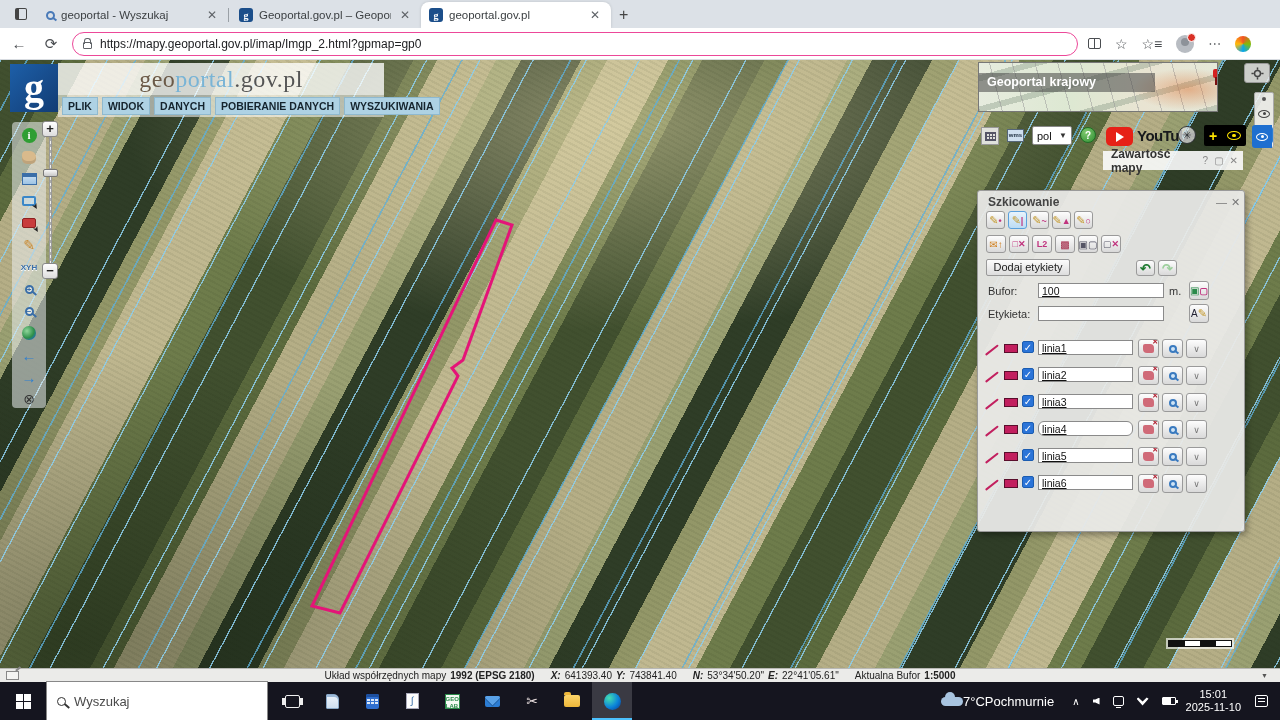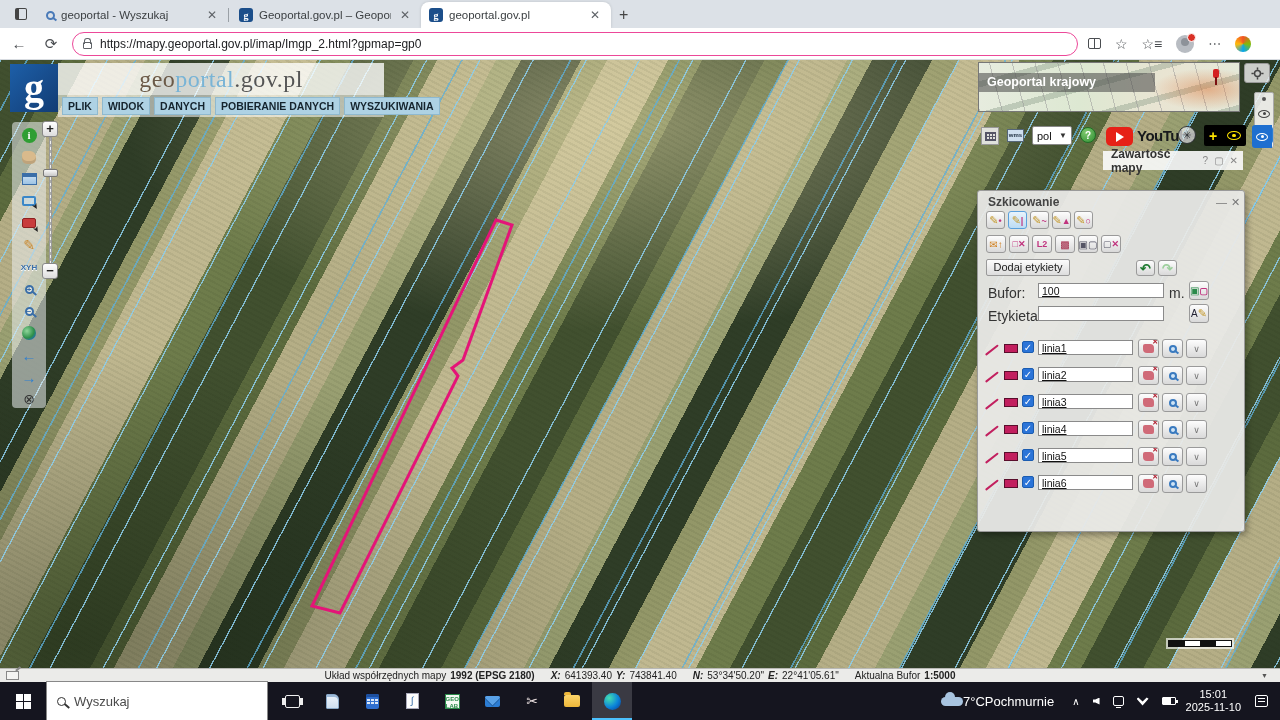--- a/index.html
+++ b/index.html
@@ -76,21 +76,21 @@
   .ic-arrow { color:#2e7fd0; font-size:15px; font-weight:bold; }
   .ic-closec { color:#333; font-size:14px; }
 
   
   .zslider { left:42px; top:121px; width:18px; height:158px; }
   .zbtn { position:absolute; left:0; width:16px; height:16px; background:linear-gradient(#fff,#ddd); border:1px solid #888; border-radius:3px; font-size:13px; font-weight:bold; color:#222; text-align:center; line-height:13px; }
   .ztrack { position:absolute; left:7px; top:16px; width:3px; height:128px; background:repeating-linear-gradient(#aaa 0 3px, #eee 3px 6px); border:1px solid #999; }
   .zhandle { position:absolute; left:1px; top:48px; width:15px; height:8px; background:linear-gradient(#f8f8f8,#c8c8c8); border:1px solid #777; border-radius:2px; }
 
   
-  .ovmap { left:978px; top:62px; width:262px; height:50px; overflow:hidden; border:1px solid #777;
+  .ovmap { left:978px; top:62px; width:240px; height:50px; overflow:hidden; border:1px solid #777;
     background:
       radial-gradient(ellipse 80px 30px at 88% 55%, rgba(220,120,60,0.5), transparent 70%),
       repeating-linear-gradient(75deg, rgba(150,150,150,0.5) 0 1px, transparent 1px 22px),
       repeating-linear-gradient(-15deg, rgba(120,140,120,0.35) 0 6px, transparent 6px 30px),
       linear-gradient(100deg, #e7ecdf, #dde8d2 40%, #e9e4d2 70%, #e4e9da);
   }
   .ovtitle { position:absolute; left:0; top:10px; width:176px; height:19px; background:rgba(70,70,70,0.55); color:#fff; font-weight:bold; font-size:12.5px; line-height:19px; padding-left:8px; }
   .ovmarker { position:absolute; left:232px; top:6px; width:10px; height:16px; }
   .ovmarker::before { content:""; position:absolute; left:2px; top:0; width:6px; height:9px; background:#d42020; border-radius:2px; }
   .ovmarker::after { content:""; position:absolute; left:4px; top:8px; width:2px; height:8px; background:#7a1010; }
@@ -124,21 +124,21 @@
   .zawartosc .wicons { margin-left:auto; display:flex; gap:6px; margin-right:5px; color:#888; font-size:10px; }
 
   
   .sketch { left:977px; top:190px; width:268px; height:342px; background:rgba(233,233,231,0.95); border:1px solid #9a9a9a; border-radius:3px; box-shadow:2px 3px 6px rgba(0,0,0,0.35); }
   .skhead { position:absolute; left:10px; top:4px; font-size:12px; font-weight:bold; color:#444; }
   .skwin { position:absolute; top:5px; font-size:11px; color:#777; }
   .sbtn { position:absolute; background:linear-gradient(#fdfdfd,#d9d9d9); border:1px solid #9a9a9a; border-radius:3px; display:flex; align-items:center; justify-content:center; overflow:hidden; }
   .sbtn.active { border:1px solid #5aa0dc; background:linear-gradient(#e8f3fc,#bcdcf4); }
   .pen { color:#c49a30; font-size:11px; line-height:10px; }
   .pink { color:#c0337e; font-weight:bold; font-size:9px; }
-  .row-label { position:absolute; font-size:14px; color:#333; }
+  .row-label { position:absolute; font-size:11px; color:#333; }
   .tinput { position:absolute; height:15px; border:1px solid #8a8a8a; background:#fff; font-size:10.5px; padding:0 3px; font-family:"Liberation Sans",sans-serif; color:#111; }
   .addlbl { position:absolute; left:8px; top:68px; width:84px; height:17px; background:linear-gradient(#fcfcfc,#ddd); border:1px solid #999; border-radius:2px; font-size:11px; color:#222; text-align:center; line-height:15px; }
   .undo { color:#1e7a30; font-size:13px; font-weight:bold; }
   .redo { color:#9ccf9c; font-size:13px; font-weight:bold; }
   .swatch { position:absolute; width:14px; height:9px; background:#c21f5e; border:1px solid #5a0e2c; }
   .linesample { position:absolute; width:16px; height:2.4px; background:#c2205f; transform:rotate(-38deg); border-radius:1px; }
   .cb { position:absolute; width:12px; height:12px; background:#2b74d8; border:1px solid #1b5cb0; border-radius:2px; color:#fff; font-size:10px; line-height:11px; text-align:center; }
   .cb::after { content:"✓"; }
   .delic { position:relative; width:11px; height:9px; background:#d06a78; border-radius:2px 4px 2px 4px; }
   .delic::after { content:"✕"; position:absolute; right:-4px; top:-6px; font-size:7px; color:#b02030; font-weight:bold; }
@@ -472,21 +472,21 @@
           <span class="magb"></span>
         </div>
       <div class="sbtn" style="left:208px;top:202px;width:21px;height:19px;">
           <span class="chev">∨</span>
         </div>
     </div>
     <div>
       <span class="linesample" style="left:6px;top:239px;"></span>
       <span class="swatch" style="left:26px;top:234px;"></span>
       <span class="cb" style="left:44px;top:231px;"></span>
-      <input class="tinput" style="left: 60px; top: 230px; width: 95px;" value="linia4">
+      <input class="tinput" style="left: 60px; top: 230px; width: 95px; border-radius: 6px;" value="linia4">
       <div class="sbtn" style="left:160px;top:229px;width:21px;height:19px;">
           <span class="delic"></span>
         </div>
       <div class="sbtn" style="left:184px;top:229px;width:21px;height:19px;">
           <span class="magb"></span>
         </div>
       <div class="sbtn" style="left:208px;top:229px;width:21px;height:19px;">
           <span class="chev">∨</span>
         </div>
     </div>

